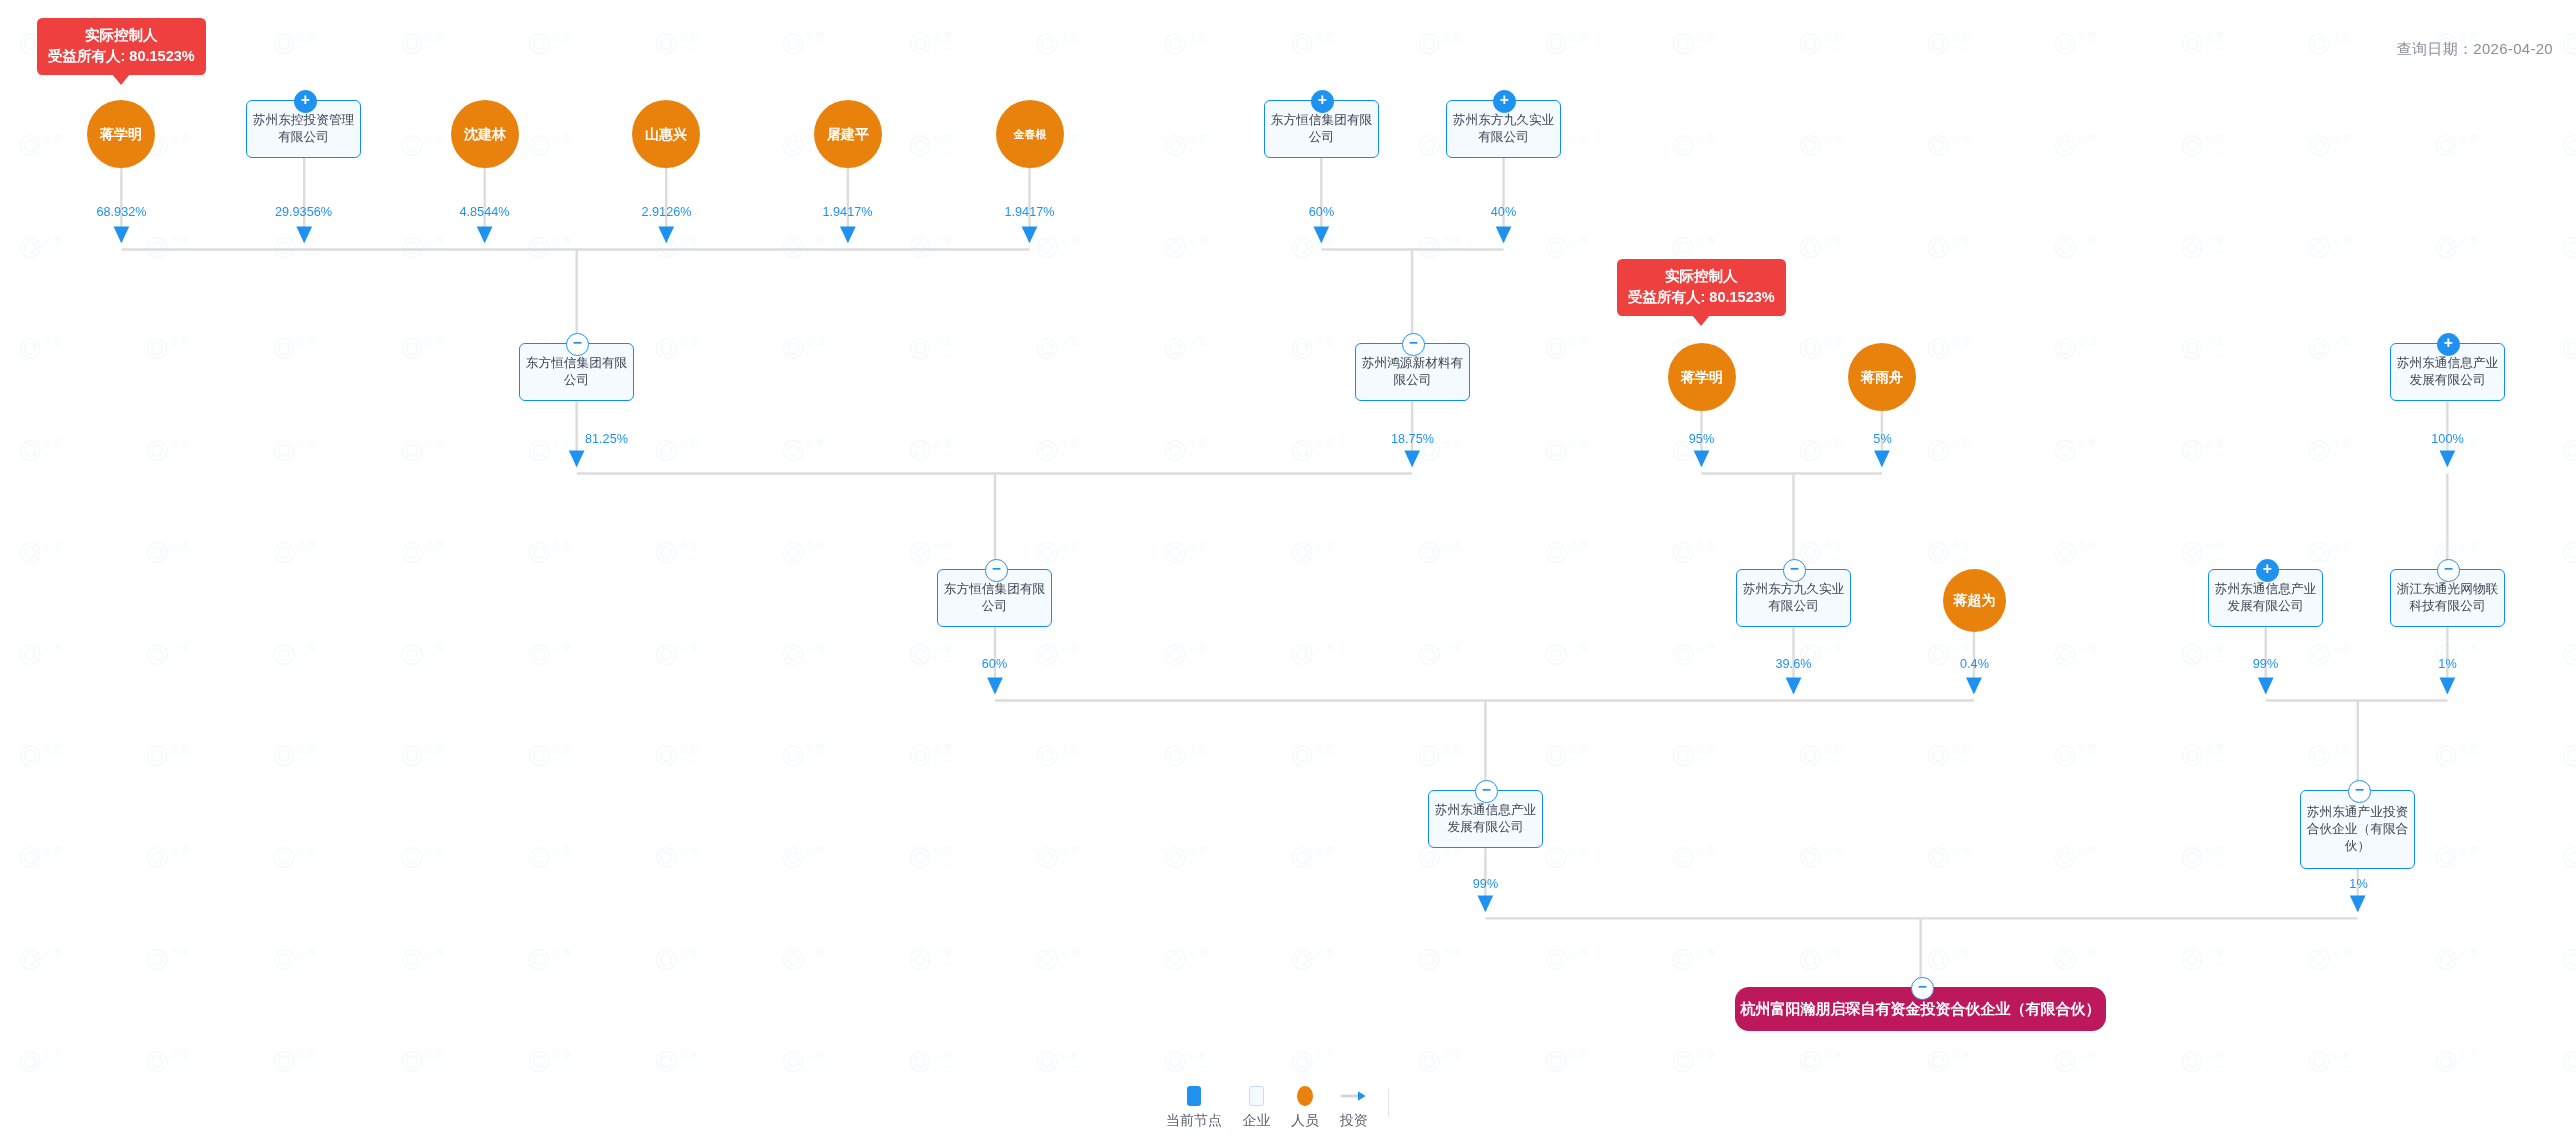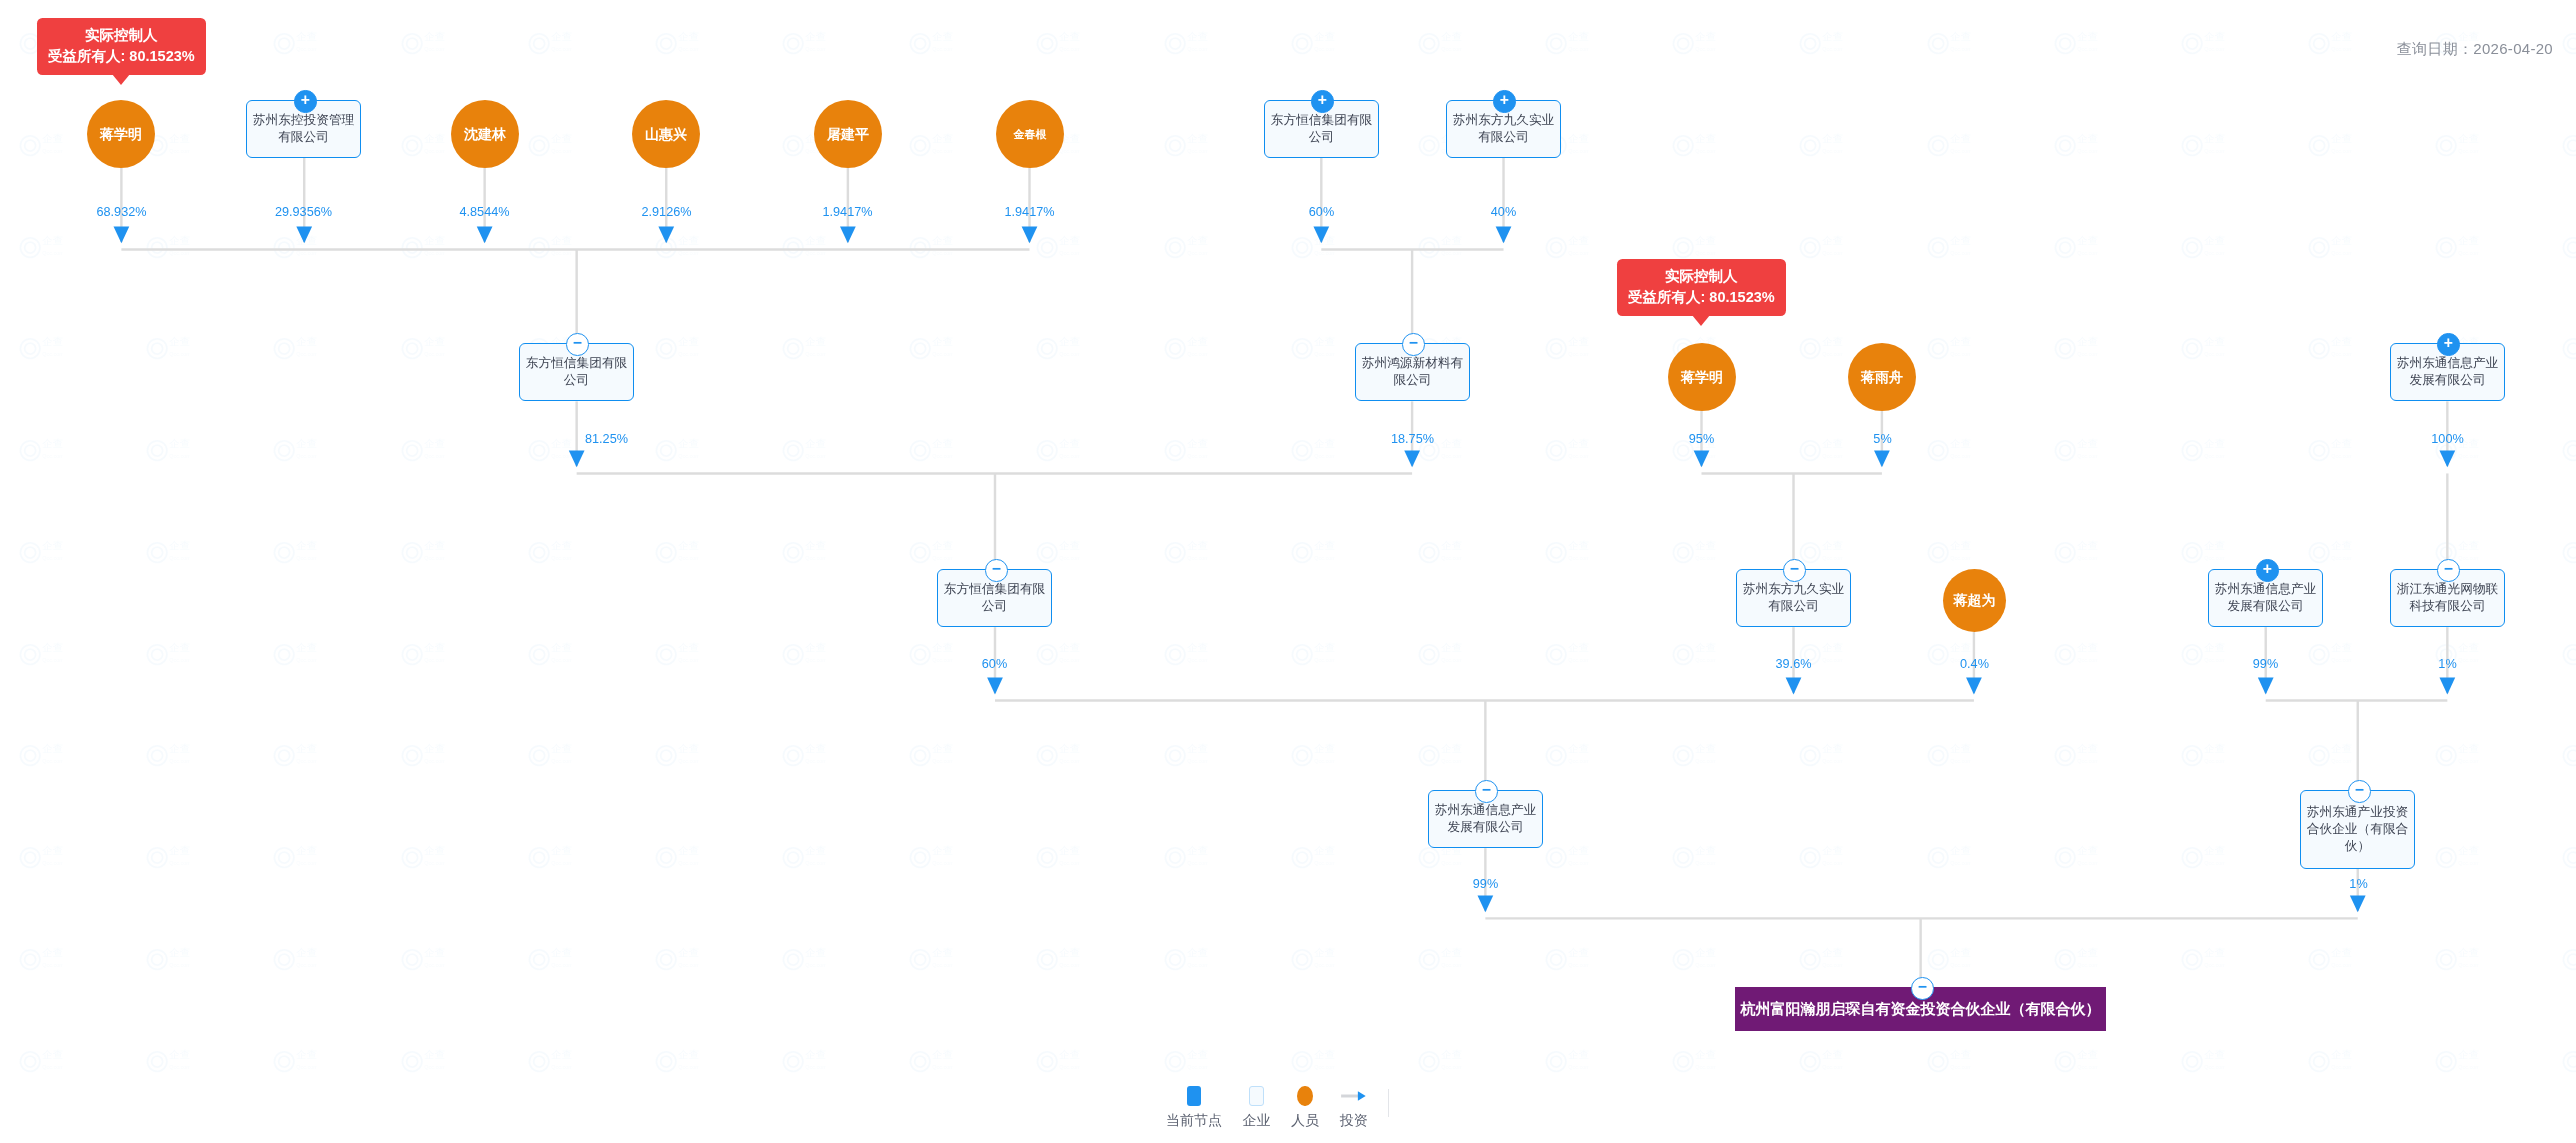--- a/index.html
+++ b/index.html
@@ -37,22 +37,22 @@
   .node.company{
     background:#f5fafe;
     border:1.2px solid #0f8ef0;
     border-radius:6px;
     display:flex;align-items:center;justify-content:center;
     color:#3d4352;text-align:center;line-height:1.32;
     padding:2.4px 4.8px;
   }
 
   .node.current{
-    background:#701a75;
-    border:none;border-radius:0;
+    background:#be185d;
+    border:none;border-radius:14px;
     color:#ffffff;font-weight:bold;
     display:flex;align-items:center;justify-content:center;
     text-align:center;line-height:1.25;white-space:nowrap;
     padding:0 13.3px;
   }
 
   
   .badge{
     position:absolute;width:20.6px;height:20.6px;border-radius:50%;
     display:flex;align-items:center;justify-content:center;

